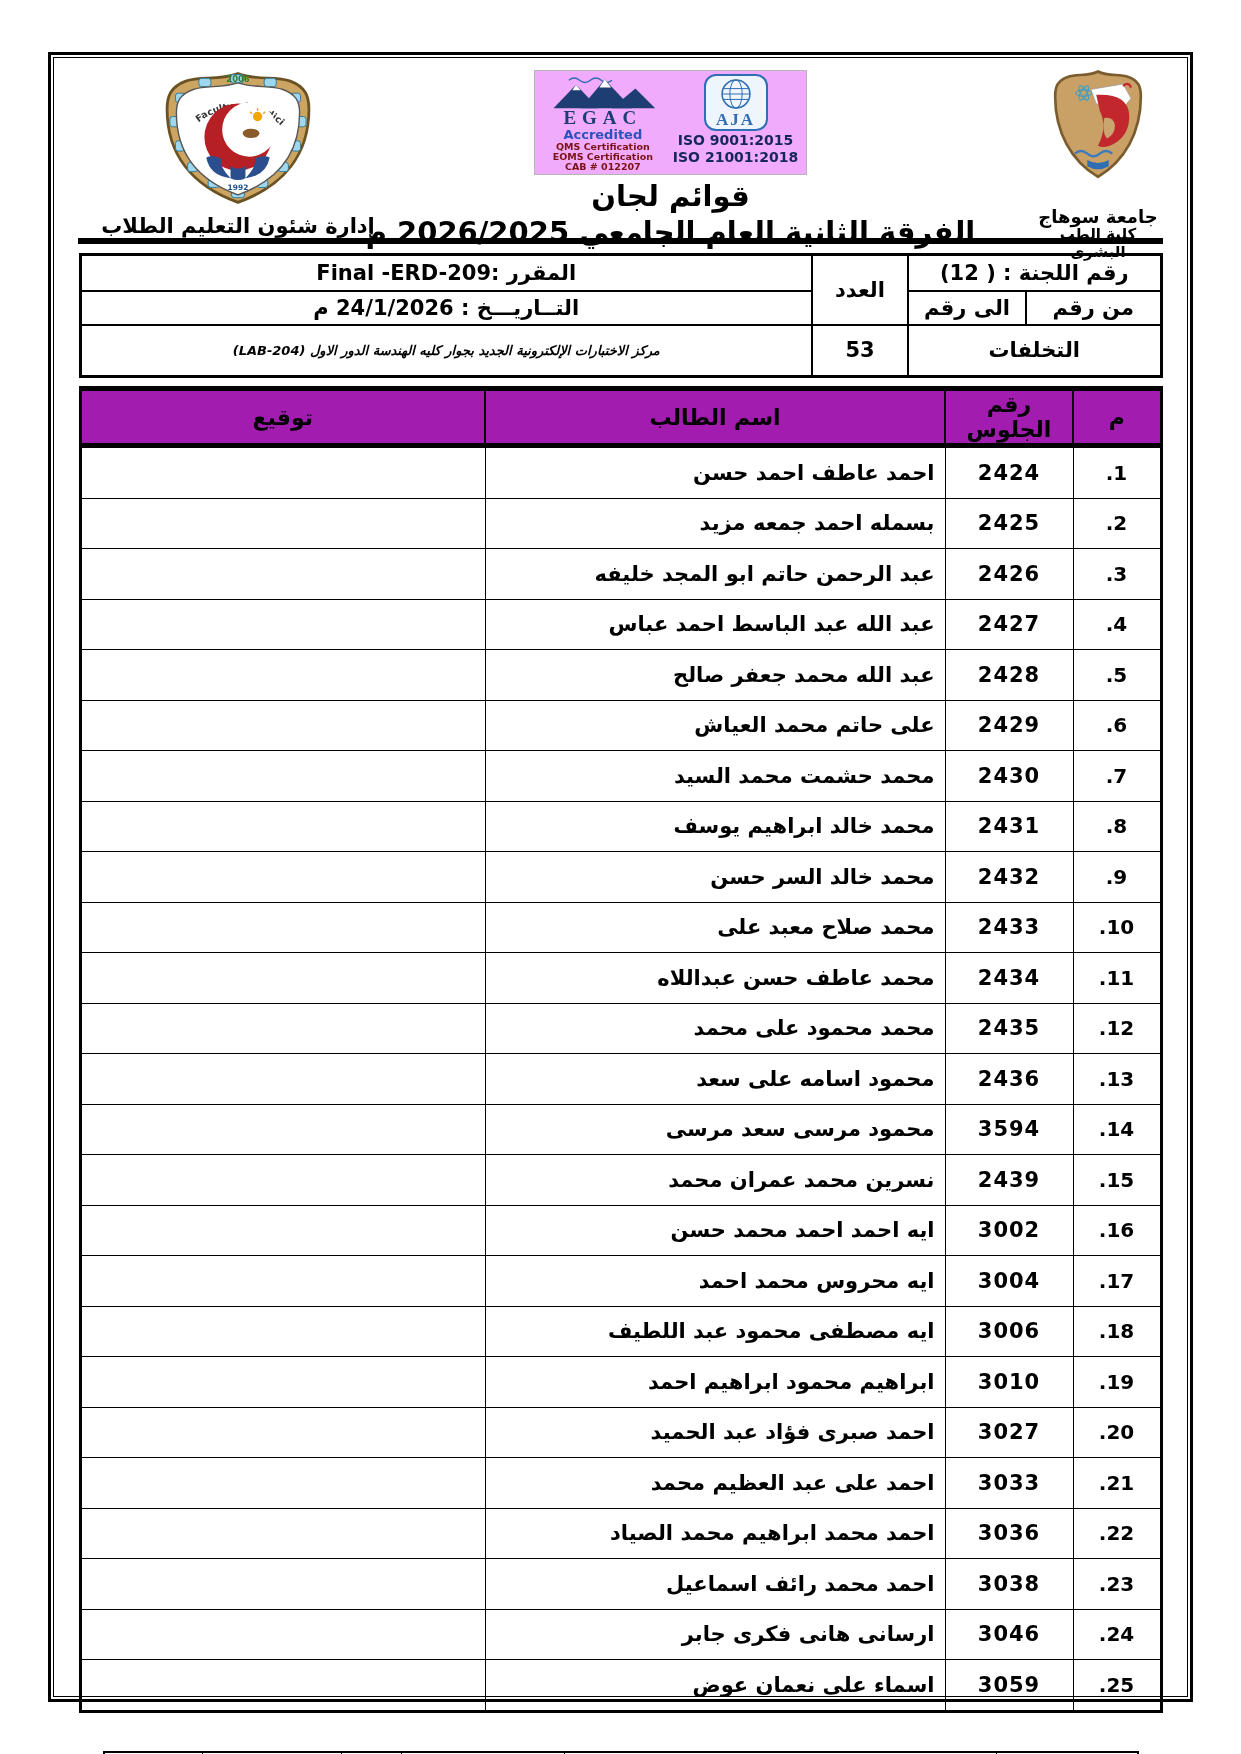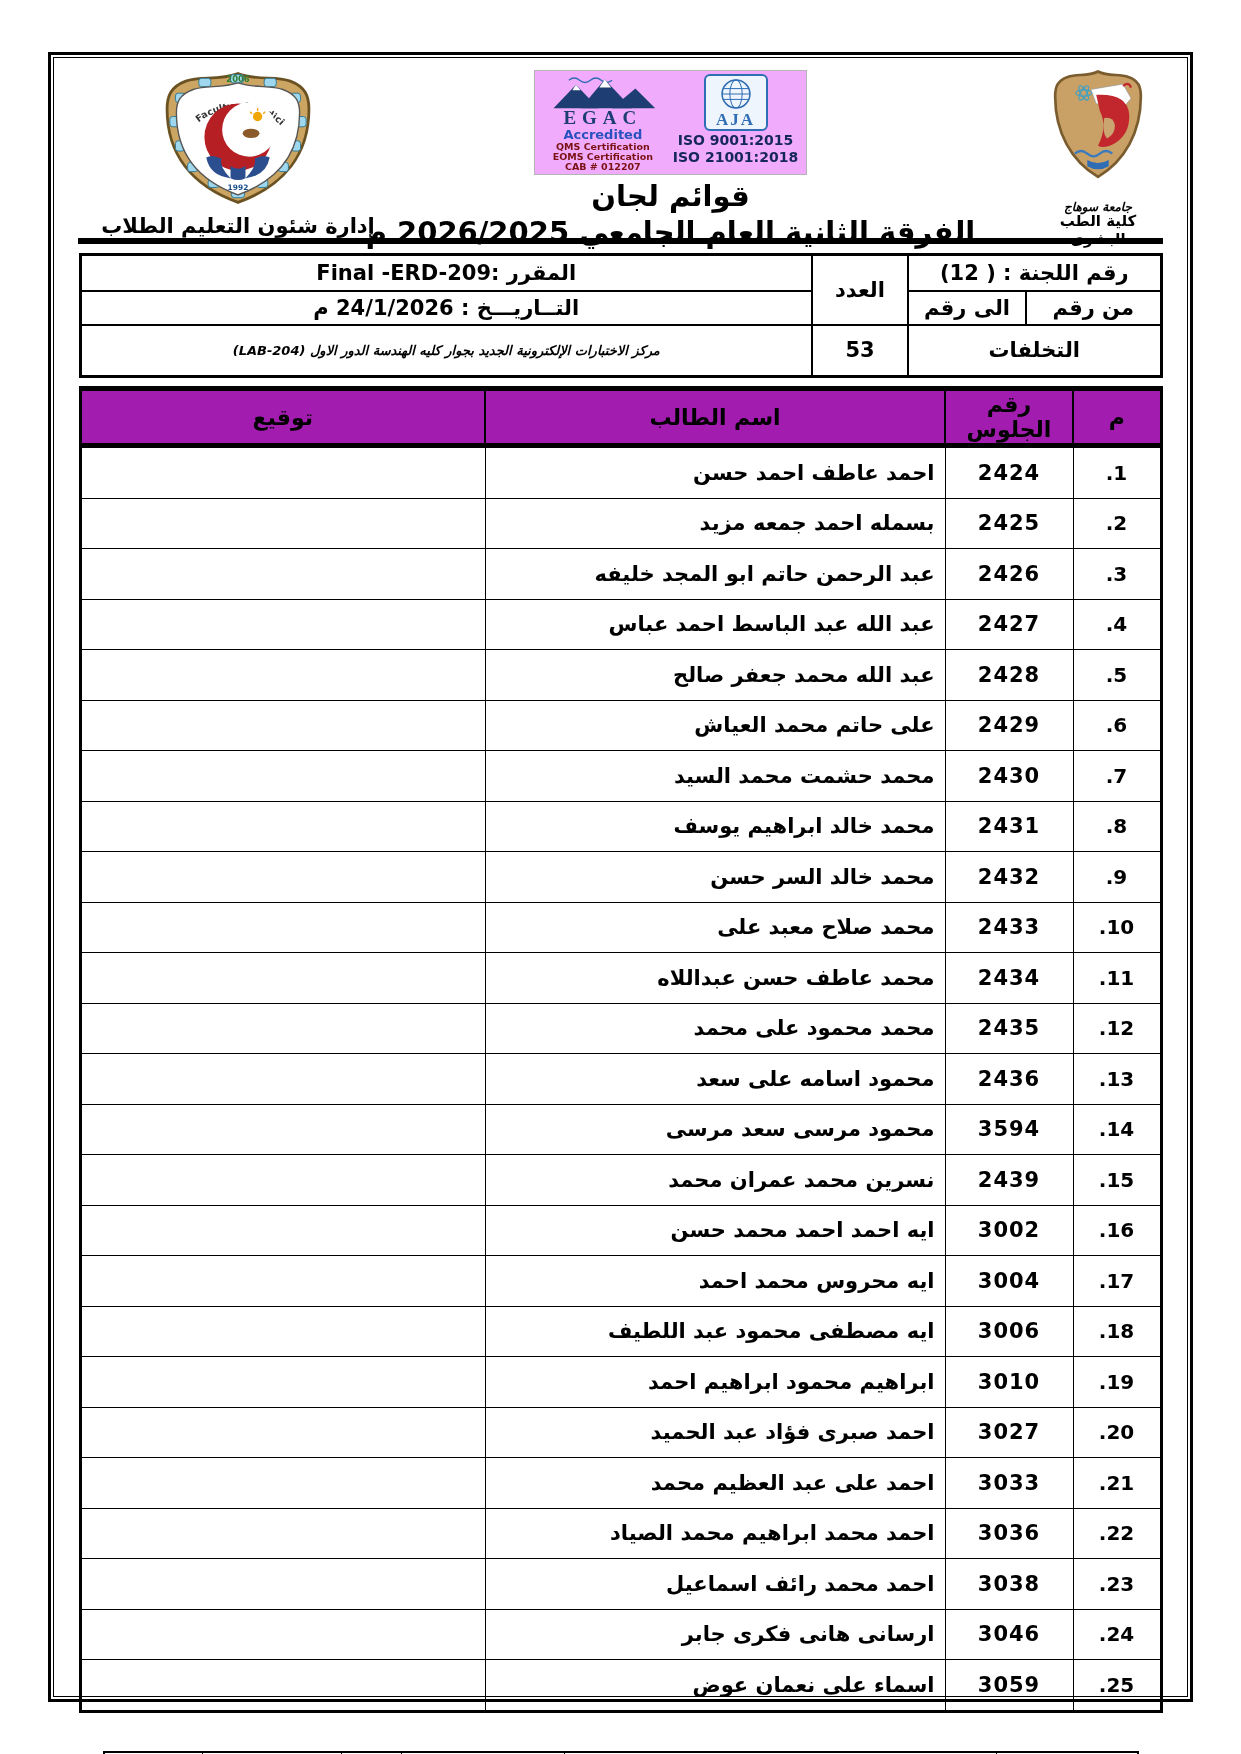--- a/index.html
+++ b/index.html
@@ -8,29 +8,29 @@
   .frame-inner{position:absolute;inset:2px;border:1px solid #000;}
   .content{position:absolute;inset:0;padding:10px 24px 0;box-sizing:border-box;}
 
   
   .hdr{display:flex;flex-direction:row;height:168px;}
   .hdr-col{display:flex;flex-direction:column;align-items:center;text-align:center;}
   .col-dept{width:320px;}
   .col-center{width:545px;padding-right:90px;}
   .col-univ{flex:1;}
   .dept-caption{font-weight:bold;font-size:21px;margin-top:2px;white-space:nowrap;}
-  .univ-caption1{font-weight:bold;font-size:12px;margin-top:12px;font-style:italic;}
+  .univ-caption1{font-weight:bold;font-size:18px;margin-top:18px;}
   .univ-caption2{font-weight:bold;font-size:15px;margin-top:-2px;}
   .badges{display:flex;align-items:flex-start;gap:10px;border:1px solid #b5b5b5;background:#f0abfc;padding:3px 8px;margin-top:2px;}
   .egac{display:flex;flex-direction:column;align-items:center;line-height:1.05;}
   .egac-name{font-family:"Liberation Serif",serif;font-weight:bold;font-size:19px;letter-spacing:6px;color:#1d3d73;margin-top:-2px;}
   .egac-acc{font-weight:bold;font-size:13px;color:#2a52be;}
   .egac-line{font-weight:bold;font-size:9.5px;color:#7b1113;}
   .aja{display:flex;flex-direction:column;align-items:center;}
-  .aja-box{border:2px solid #2f6db5;border-radius:6px;padding:1px 10px;display:flex;flex-direction:column;align-items:center;background:#eef5fc;}
+  .aja-box{border:2px solid #2f6db5;border-radius:12px;padding:1px 10px;display:flex;flex-direction:column;align-items:center;background:#eef5fc;}
   .aja-name{font-family:"Liberation Serif",serif;font-weight:bold;font-size:17px;color:#2f6db5;letter-spacing:2px;line-height:1;}
   .aja-line{font-weight:bold;font-size:14px;color:#15265a;margin-top:1px;}
   .title1{font-weight:bold;font-size:29px;margin-top:4px;direction:rtl;white-space:nowrap;}
   .title2{font-weight:bold;font-size:29px;margin-top:2px;direction:rtl;white-space:nowrap;}
 
   .rule{height:6px;background:#000;margin-top:2px;}
 
   
   table{border-collapse:collapse;}
   .info-table{width:1084px;margin:9px auto 0;direction:rtl;border:3px solid #000;}

